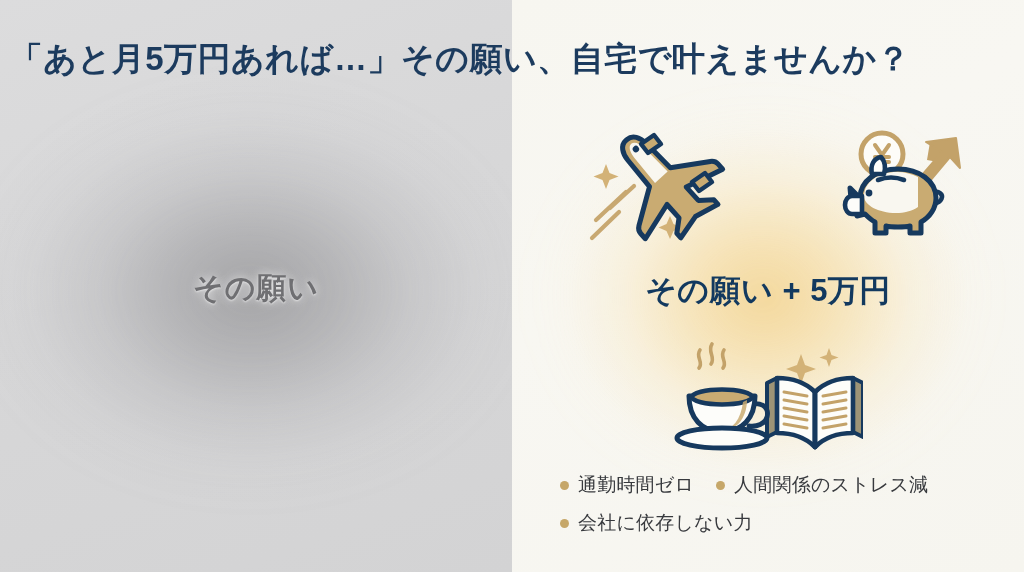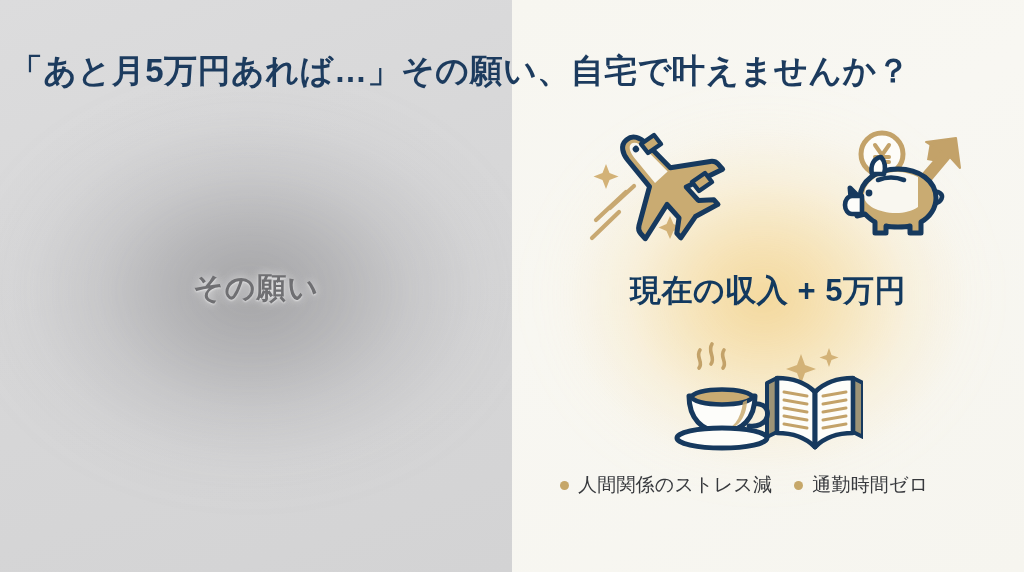--- a/index.html
+++ b/index.html
@@ -94,21 +94,20 @@
     top: 36px;
     width: 920px;
     text-align: center;
     font-size: 33px;
     line-height: 46px;
     font-weight: 700;
     letter-spacing: 0.5px;
     color: #1c3b5e;
     z-index: 10;
     white-space: nowrap;
-    margin-top: 12px;
   }
 
   
   .icons-top {
     position: absolute;
     left: 512px;
     top: 118px;
     width: 512px;
     height: 128px;
     z-index: 6;
@@ -265,21 +264,21 @@
 
         <path d="M42 48 c-2 -9 2 -16 9 -17 c4 4 5 11 3 17 Z" fill="#fdfdfa" stroke="#16395e" stroke-width="4.6" stroke-linejoin="round"></path>
 
         <circle cx="39" cy="67" r="3.4" fill="#16395e"></circle>
 
         <path d="M48 54 c8 -3 18 -3 26 0" stroke="#16395e" stroke-width="4.6" fill="none" stroke-linecap="round"></path>
       </svg>
     </div>
   </div>
 
-  <div class="right-headline">現在の収入 + 5万円</div>
+  <div class="right-headline">その願い + 5万円</div>
 
   <div class="icon-coffeebook">
     <svg width="190" height="122" viewBox="0 0 190 122" fill="none">
 
       <g stroke="#c3a269" stroke-width="3.6" fill="none" stroke-linecap="round">
         <path d="M26 34 c5 -6 -4 -11 1 -18"></path>
         <path d="M38 30 c5 -7 -4 -12 1 -20"></path>
         <path d="M50 34 c5 -6 -4 -11 1 -18"></path>
       </g>
 
@@ -320,26 +319,32 @@
 
       <ellipse cx="49" cy="104" rx="45" ry="10" fill="#fdfdfa" stroke="#16395e" stroke-width="5"></ellipse>
     </svg>
   </div>
 
   <div class="bullets">
 
     <div class="bullet-row">
       <div class="bullet-item">
         <span class="bullet-dot"></span>
-        <span class="bullet-text">人間関係のストレス減</span>
+        <span class="bullet-text">通勤時間ゼロ</span>
       </div>
       <div class="bullet-item">
         <span class="bullet-dot"></span>
-        <span class="bullet-text">通勤時間ゼロ</span>
+        <span class="bullet-text">人間関係のストレス減</span>
       </div>
     </div>
 
+    <div class="bullet-row">
+      <div class="bullet-item">
+        <span class="bullet-dot"></span>
+        <span class="bullet-text">会社に依存しない力</span>
+      </div>
+    </div>
 
   </div>
 
   <div class="slide-title">「あと月5万円あれば…」その願い、自宅で叶えませんか？</div>
 
 </div>
 
 </body></html>

